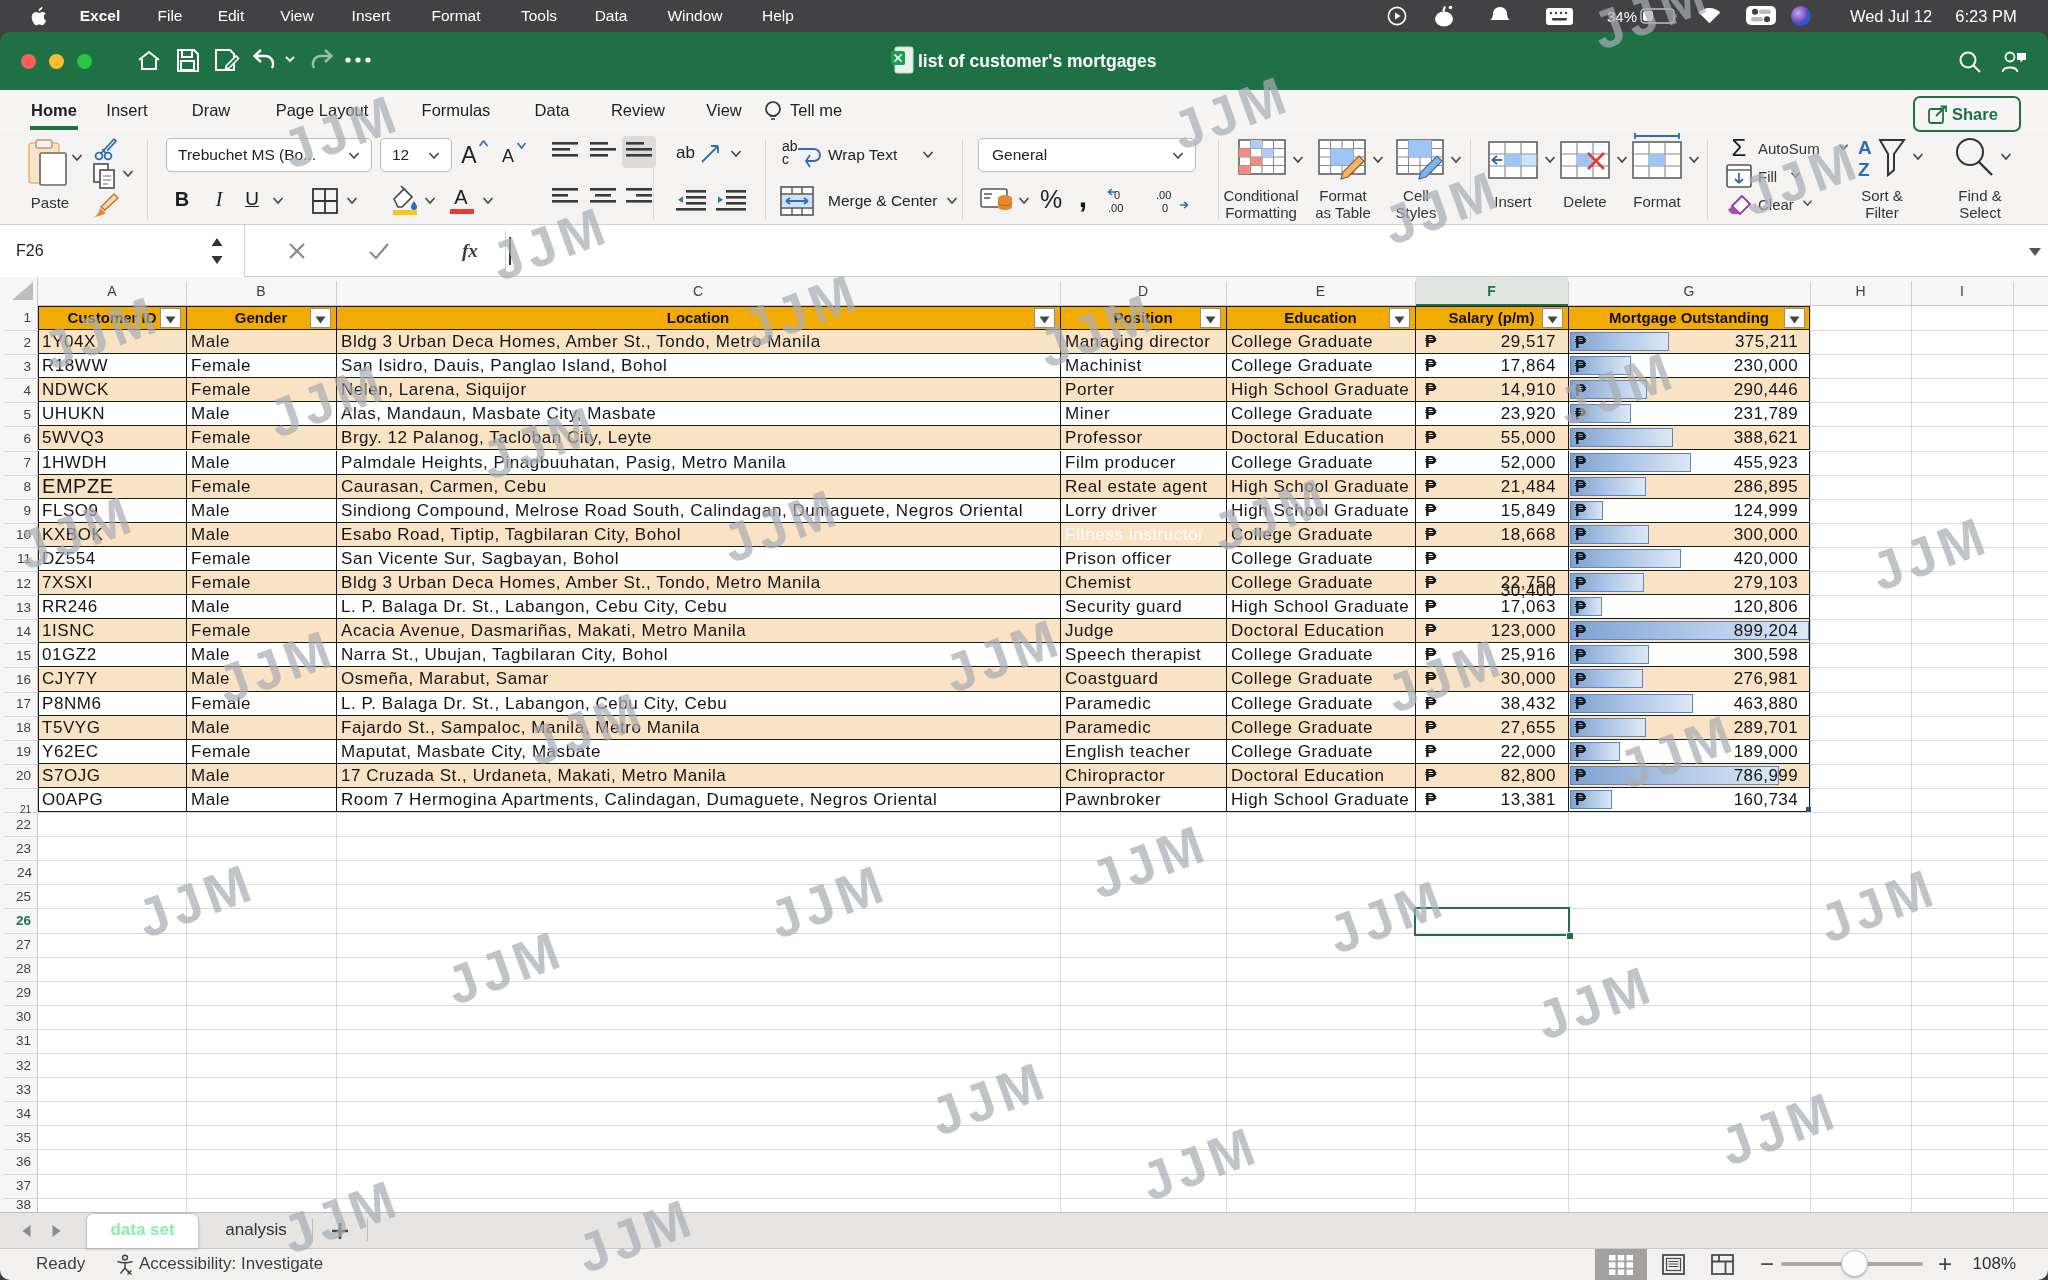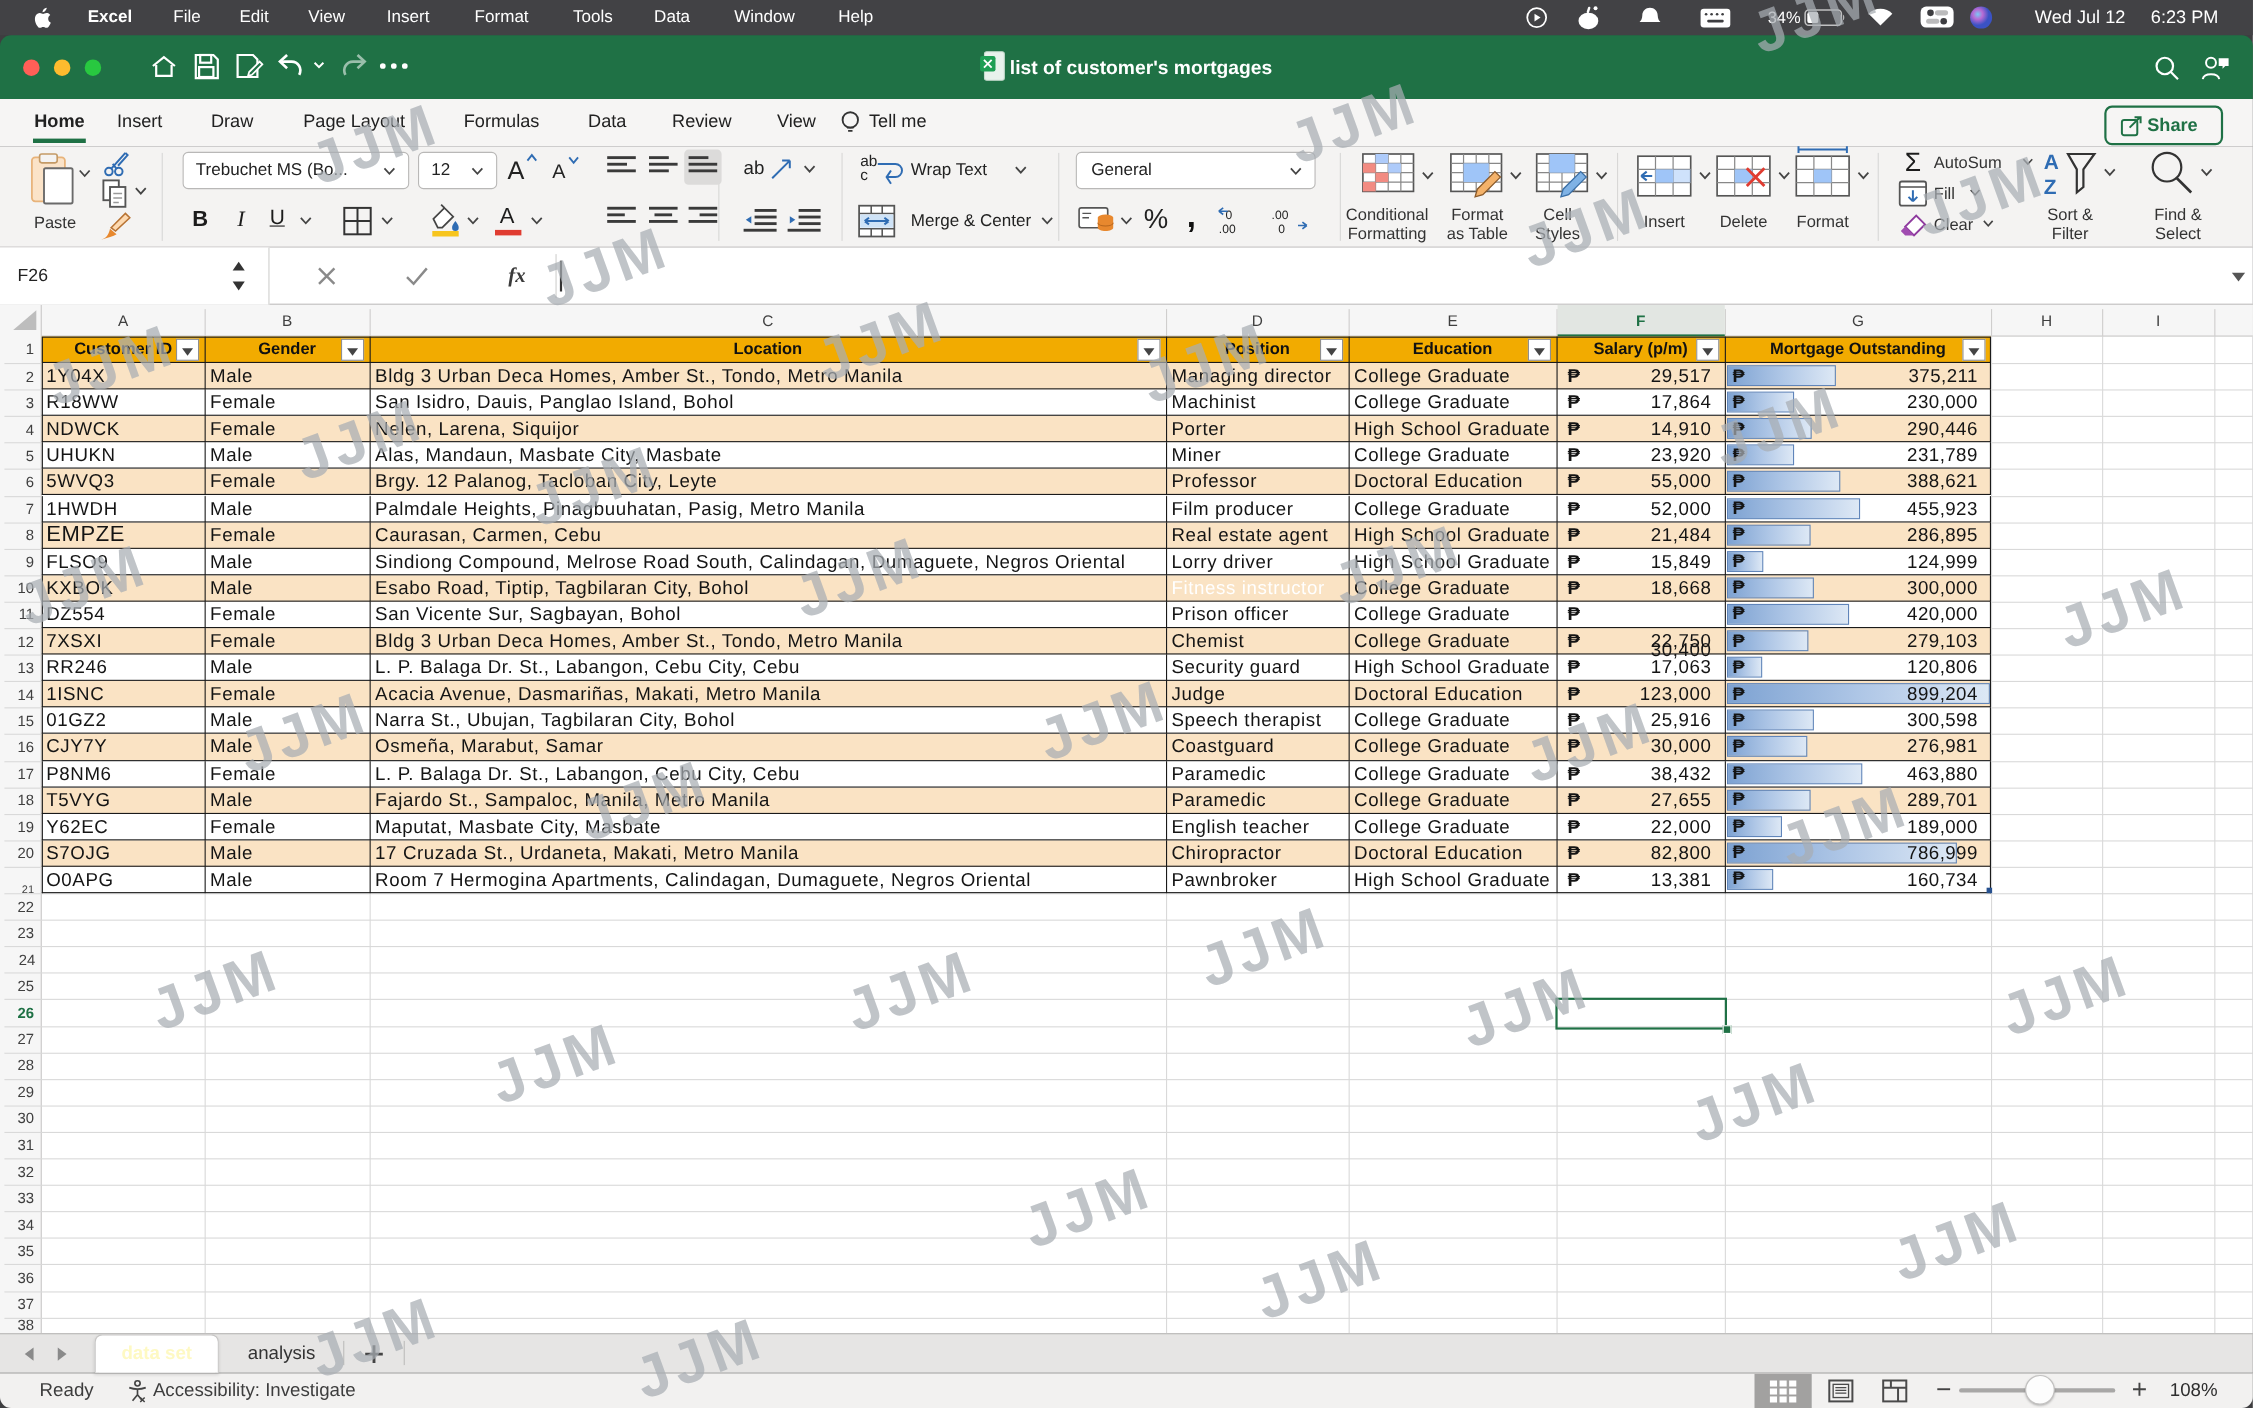--- a/index.html
+++ b/index.html
@@ -1147,21 +1147,21 @@
     <span>JJM</span>
   </div>
 <div style="left:0px;top:1212px;width:2048px;height:36px;background:#e6e5e4;border-top:1px solid #bdbcbb;z-index:5"></div>
 <svg style="left:20px;top:1224px;z-index:6" width="13" height="14" viewBox="0 0 13 14">
     <path d="M10.5 1 2.5 7l8 6z" fill="#8a8a8a"></path>
   </svg>
 <svg style="left:50px;top:1224px;z-index:6" width="13" height="14" viewBox="0 0 13 14">
     <path d="M2.5 1l8 6-8 6z" fill="#8a8a8a"></path>
   </svg>
 <div style="left:86px;top:1213px;width:113px;height:35px;z-index:6;background:#fff;border:1px solid #c6c5c4;border-bottom:none;border-radius:7px 7px 0 0;box-shadow:0 2px 3px rgba(0,0,0,.12)"></div>
-<div class="cc" style="left:86px;top:1212px;width:113px;height:36px;z-index:7;color:#fef9c3;font-weight:700;font-size:17px;justify-content:center">data set</div>
+<div class="cc" style="left:86px;top:1212px;width:113px;height:36px;z-index:7;color:#86efac;font-weight:700;font-size:17px;justify-content:center">data set</div>
 <div class="cc" style="left:200px;top:1212px;width:112px;height:36px;z-index:6;color:#333;font-size:17px;justify-content:center">analysis</div>
 <div style="left:312px;top:1219px;width:1px;height:22px;z-index:6;background:#bdbcbb"></div>
 <svg style="left:331px;top:1222px;z-index:6" width="18" height="18" viewBox="0 0 18 18">
     <path d="M9 1v16M1 9h16" stroke="#444" stroke-width="2.6"></path>
   </svg>
 <div style="left:367px;top:1219px;width:1px;height:22px;z-index:6;background:#bdbcbb"></div>
 <div style="left:0px;top:1248px;width:2048px;height:32px;background:#f2f1f0;border-top:1px solid #c9c8c7;border-radius:0 0 10px 10px;z-index:5"></div>
 <div class="ct" style="left:36px;top:1248px;width:120px;height:32px;z-index:6;color:#3d3d3d;font-size:17px">Ready</div>
 <svg style="left:114px;top:1254px;z-index:6" width="22" height="21" viewBox="0 0 22 21">
     <circle cx="11" cy="3.6" r="2.4" fill="none" stroke="#444" stroke-width="1.5"></circle>

